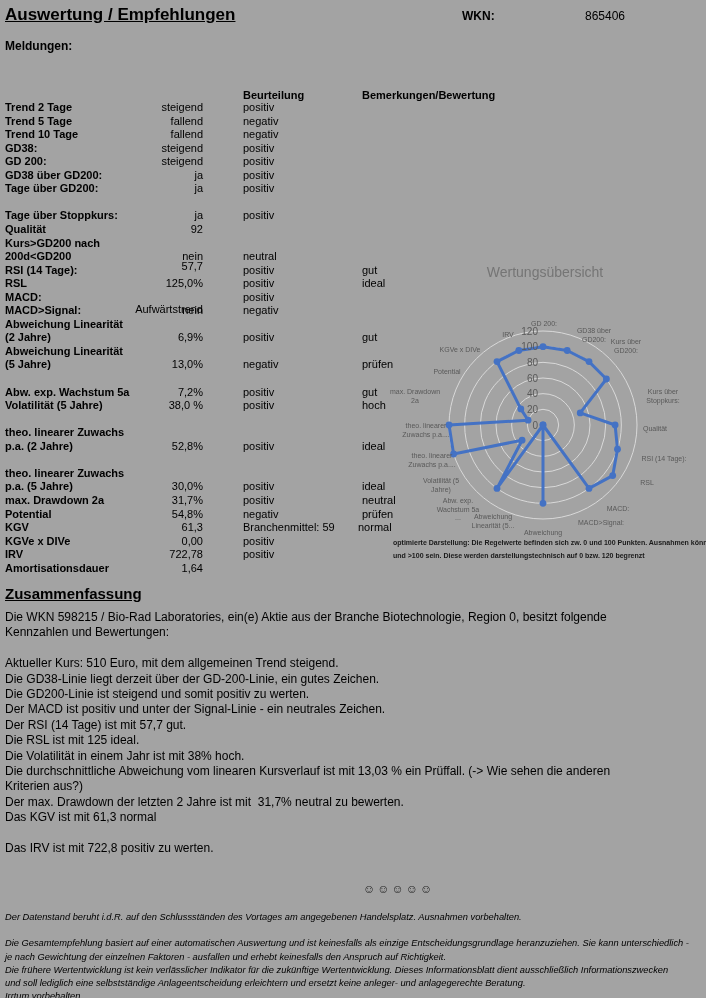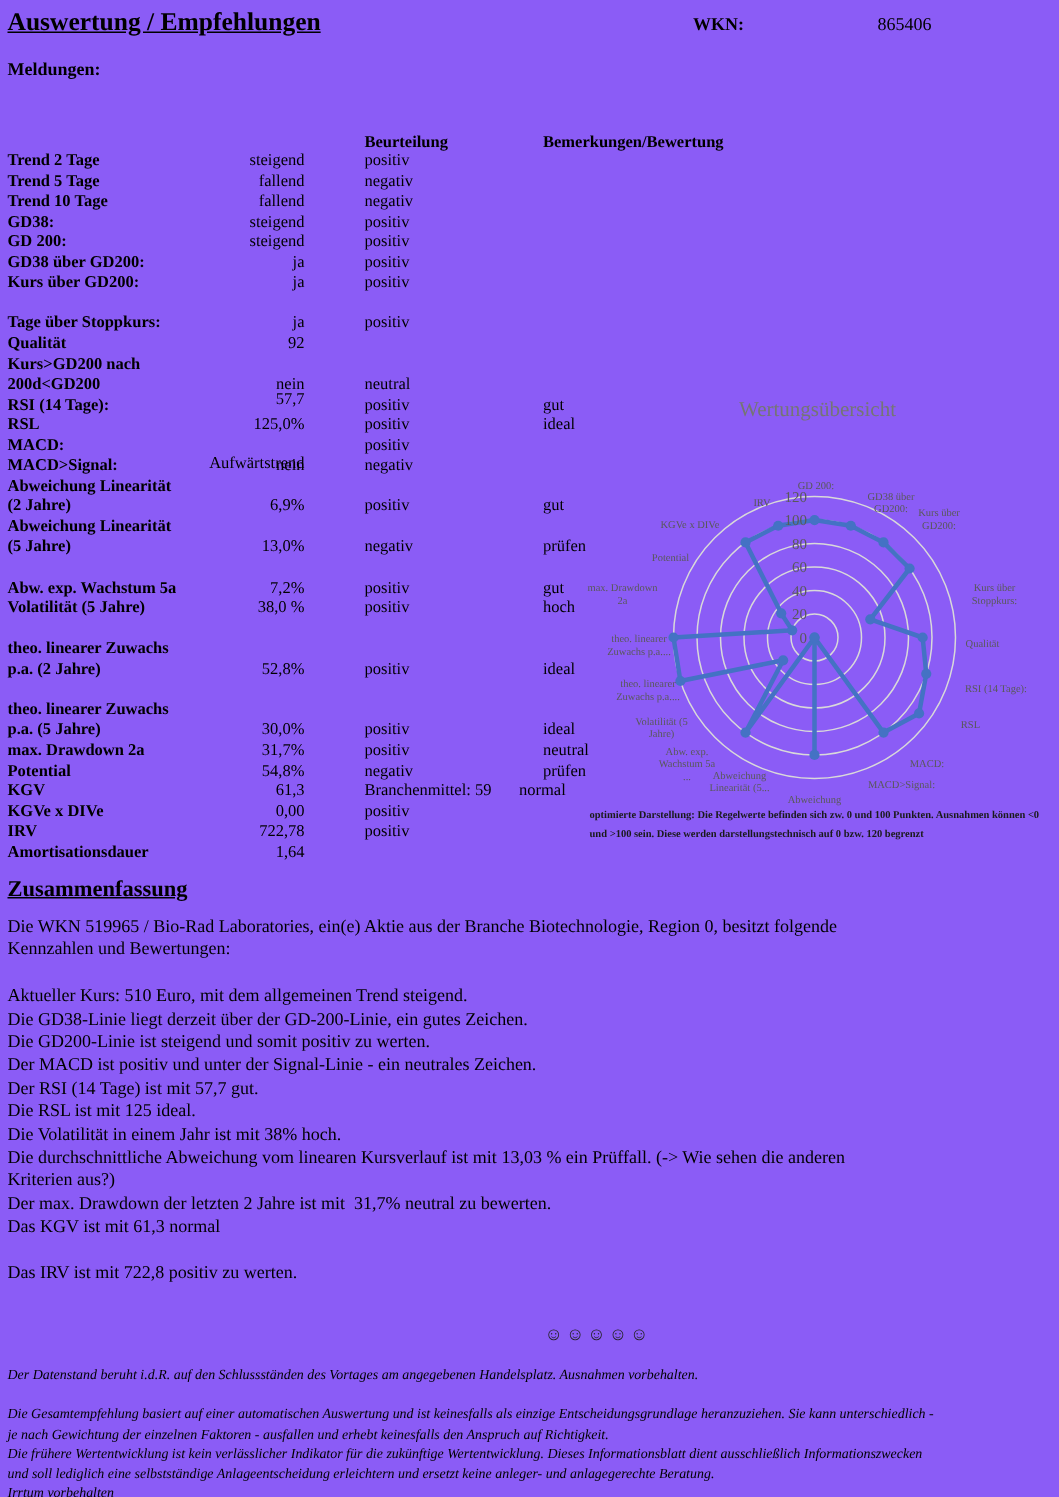--- a/index.html
+++ b/index.html
@@ -1,17 +1,17 @@
 <!DOCTYPE html>
 <html><head>
 <meta charset="utf-8">
 <style>
   html,body{margin:0;padding:0;background:#fff;}
-  #page{position:relative;width:706px;height:998px;background:#8b5cf6;overflow:hidden;
-        font-family:Liberation Serif, serif;color:#000;}
+  #page{position:relative;width:706px;height:998px;background:#a3a3a3;overflow:hidden;
+        font-family:Liberation Sans, sans-serif;color:#000;}
   .abs{position:absolute;white-space:pre;}
   #doc-title{left:5px;top:5px;font-size:17px;font-weight:bold;text-decoration:underline;}
   #wkn-label{left:462px;top:9px;font-size:12px;font-weight:bold;}
   #wkn-value{left:585px;top:9px;font-size:12px;}
   #meldungen-label{left:5px;top:39px;font-size:12px;font-weight:bold;}
   .colhead{font-size:11px;font-weight:bold;}
   .cell{position:absolute;font-size:11px;white-space:pre;}
   .cell.lab{font-weight:bold;}
   .cell.val{left:60px;width:143px;text-align:right;}
   #summary-heading{left:5px;top:585px;font-size:15px;font-weight:bold;text-decoration:underline;}
@@ -47,21 +47,21 @@
       <div class="cell" style="left: 243px; top: 128.1px;">negativ</div>
       <div class="cell lab" style="left: 5px; top: 141.65px;">GD38:</div>
       <div class="cell val" style="top: 141.65px;">steigend</div>
       <div class="cell" style="left: 243px; top: 141.65px;">positiv</div>
       <div class="cell lab" style="left: 5px; top: 155.2px;">GD 200:</div>
       <div class="cell val" style="top: 155.2px;">steigend</div>
       <div class="cell" style="left: 243px; top: 155.2px;">positiv</div>
       <div class="cell lab" style="left: 5px; top: 168.75px;">GD38 über GD200:</div>
       <div class="cell val" style="top: 168.75px;">ja</div>
       <div class="cell" style="left: 243px; top: 168.75px;">positiv</div>
-      <div class="cell lab" style="left: 5px; top: 182.3px;">Kurs über GD200:</div>
+      <div class="cell lab" style="left: 5px; top: 182.3px;">Tage über GD200:</div>
       <div class="cell val" style="top: 182.3px;">ja</div>
       <div class="cell" style="left: 243px; top: 182.3px;">positiv</div>
       <div class="cell lab" style="left: 5px; top: 209.4px;">Tage über Stoppkurs:</div>
       <div class="cell val" style="top: 209.4px;">ja</div>
       <div class="cell" style="left: 243px; top: 209.4px;">positiv</div>
       <div class="cell lab" style="left: 5px; top: 222.95px;">Qualität</div>
       <div class="cell val" style="top: 222.95px;">92</div>
       <div class="cell lab" style="left: 5px; top: 236.5px;">Kurs&gt;GD200 nach</div>
       <div class="cell lab" style="left: 5px; top: 250.05px;">200d&lt;GD200</div>
       <div class="cell val" style="top: 250.05px;">nein</div>
@@ -112,21 +112,21 @@
       <div class="cell val" style="top: 493.95px;">31,7%</div>
       <div class="cell" style="left: 243px; top: 493.95px;">positiv</div>
       <div class="cell" style="left: 362px; top: 493.95px;">neutral</div>
       <div class="cell lab" style="left: 5px; top: 507.5px;">Potential</div>
       <div class="cell val" style="top: 507.5px;">54,8%</div>
       <div class="cell" style="left: 243px; top: 507.5px;">negativ</div>
       <div class="cell" style="left: 362px; top: 507.5px;">prüfen</div>
       <div class="cell lab" style="left: 5px; top: 521.05px;">KGV</div>
       <div class="cell val" style="top: 521.05px;">61,3</div>
       <div class="cell" style="left: 243px; top: 521.05px;">Branchenmittel: 59</div>
-      <div class="cell" style="left: 346px; top: 521.05px;">normal</div>
+      <div class="cell" style="left: 358px; top: 521.05px;">normal</div>
       <div class="cell lab" style="left: 5px; top: 534.6px;">KGVe x DIVe</div>
       <div class="cell val" style="top: 534.6px;">0,00</div>
       <div class="cell" style="left: 243px; top: 534.6px;">positiv</div>
       <div class="cell lab" style="left: 5px; top: 548.15px;">IRV</div>
       <div class="cell val" style="top: 548.15px;">722,78</div>
       <div class="cell" style="left: 243px; top: 548.15px;">positiv</div>
       <div class="cell lab" style="left: 5px; top: 561.7px;">Amortisationsdauer</div>
       <div class="cell val" style="top: 561.7px; text-align: right;">1,64</div>
     </div>
 
@@ -195,21 +195,21 @@
           <text x="122" y="79" text-anchor="middle" font-size="7" fill="#595959"><tspan x="122" y="79">IRV</tspan></text>
         </g>
     </svg>
   </div>
 
   <div class="chart-caption" style="left:393px;top:539px;">optimierte Darstellung: Die Regelwerte befinden sich zw. 0 und 100 Punkten. Ausnahmen können &lt;0</div>
   <div class="chart-caption" style="left:393px;top:552px;">und &gt;100 sein. Diese werden darstellungstechnisch auf 0 bzw. 120 begrenzt</div>
 
   <div class="abs" id="summary-heading">Zusammenfassung</div>
   <div id="summary-lines">
-      <div class="sumline" style="left: 5px; top: 610px;">Die WKN 519965 / Bio-Rad Laboratories, ein(e) Aktie aus der Branche Biotechnologie, Region 0, besitzt folgende</div>
+      <div class="sumline" style="left: 5px; top: 610px;">Die WKN 598215 / Bio-Rad Laboratories, ein(e) Aktie aus der Branche Biotechnologie, Region 0, besitzt folgende</div>
       <div class="sumline" style="left: 5px; top: 625.4px;">Kennzahlen und Bewertungen:</div>
       <div class="sumline" style="left: 5px; top: 640.8px;"></div>
       <div class="sumline" style="left: 5px; top: 656.2px;">Aktueller Kurs: 510 Euro, mit dem allgemeinen Trend steigend.</div>
       <div class="sumline" style="left: 5px; top: 671.6px;">Die GD38-Linie liegt derzeit über der GD-200-Linie, ein gutes Zeichen.</div>
       <div class="sumline" style="left: 5px; top: 687px;">Die GD200-Linie ist steigend und somit positiv zu werten.</div>
       <div class="sumline" style="left: 5px; top: 702.4px;">Der MACD ist positiv und unter der Signal-Linie - ein neutrales Zeichen.</div>
       <div class="sumline" style="left: 5px; top: 717.8px;">Der RSI (14 Tage) ist mit 57,7 gut.</div>
       <div class="sumline" style="left: 5px; top: 733.2px;">Die RSL ist mit 125 ideal.</div>
       <div class="sumline" style="left: 5px; top: 748.6px;">Die Volatilität in einem Jahr ist mit 38% hoch.</div>
       <div class="sumline" style="left: 5px; top: 764px;">Die durchschnittliche Abweichung vom linearen Kursverlauf ist mit 13,03 % ein Prüffall. (-&gt; Wie sehen die anderen</div>

